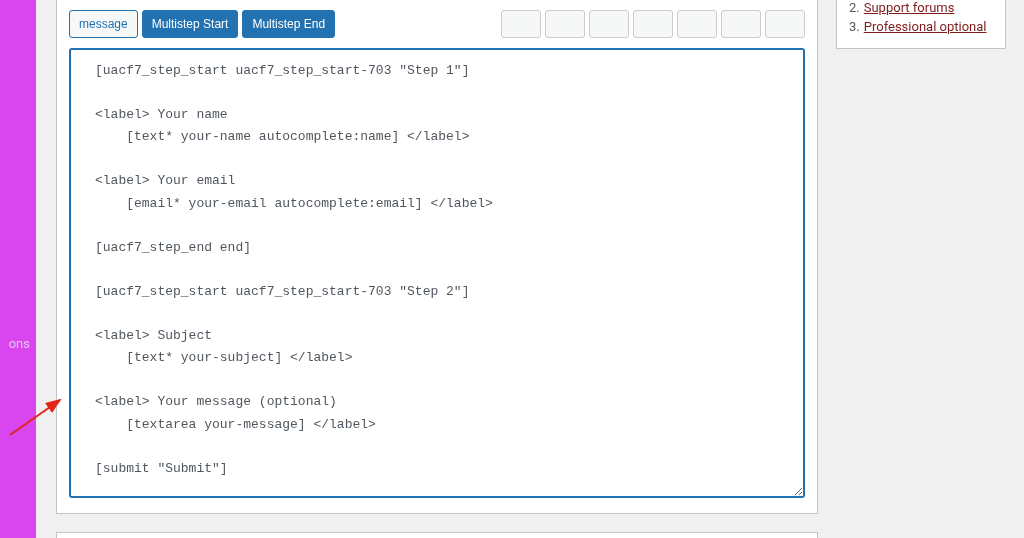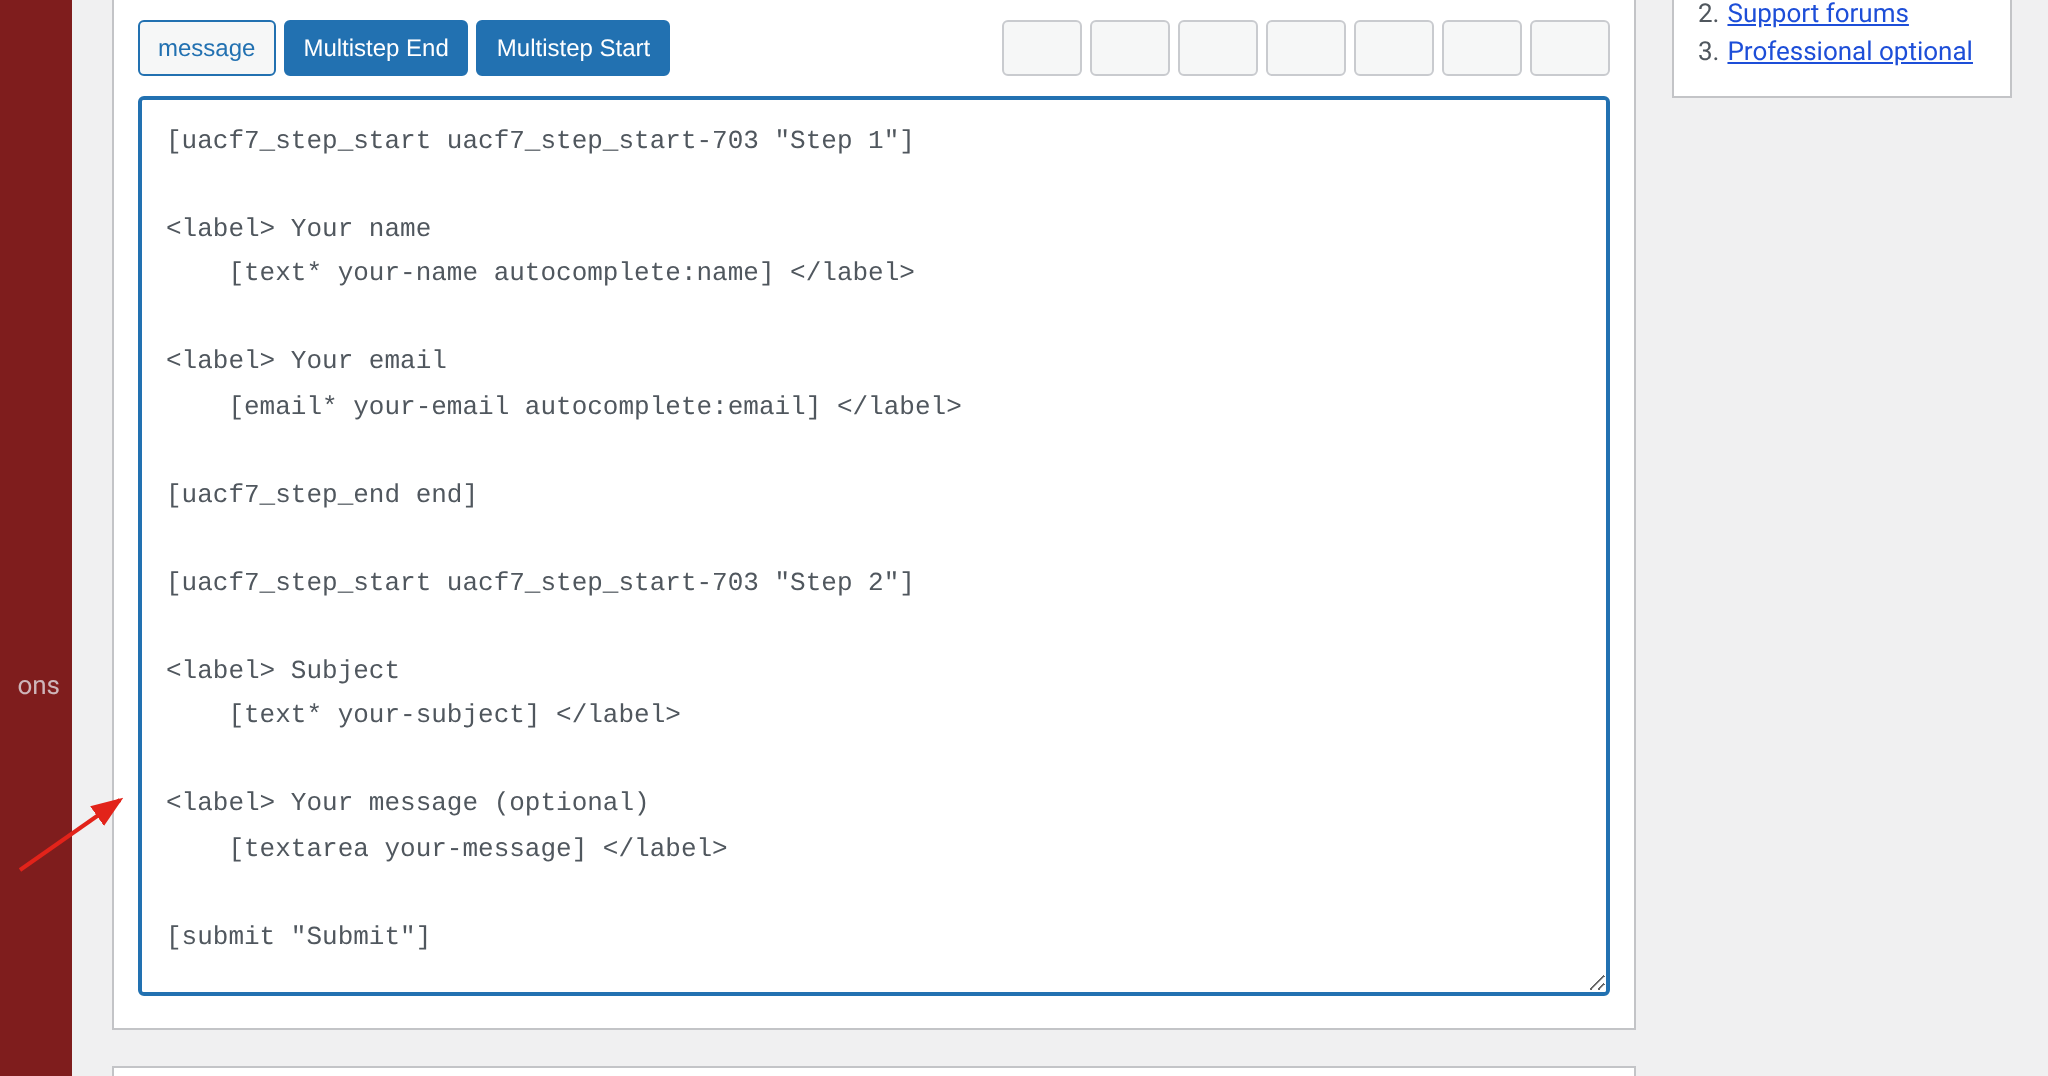--- a/index.html
+++ b/index.html
@@ -16,21 +16,21 @@
       width: 1024px;
       height: 538px;
       position: relative;
     }
     .admin-sidebar {
       position: absolute;
       left: 0;
       top: 0;
       bottom: 0;
       width: 36px;
-      background: #7f1d1d;
+      background: #d946ef;
     }
     .admin-sidebar .label-ons {
       position: absolute;
       top: 336px;
       left: 0;
       right: 0;
       color: rgba(240,246,252,0.7);
       font-size: 13px;
       text-align: right;
       padding-right: 6px;
@@ -84,21 +84,21 @@
       background: #f6f7f7;
       border: 1px solid #c9cbcf;
       width: 40px;
       cursor: default;
     }
     .form-textarea {
       width: 100%;
       height: 450px;
       border: 2px solid #2271b1;
       border-radius: 3px;
-      padding: 10px 12px;
+      padding: 10px 24px;
       font-family: Menlo, Consolas, Monaco, "Courier New", monospace;
       font-size: 13px;
       line-height: 1.7;
       color: #50575e;
       resize: vertical;
       outline: none;
       white-space: pre;
       overflow: auto;
     }
     .side-list {
@@ -107,21 +107,21 @@
     }
     .side-list li {
       display: flex;
       align-items: baseline;
       gap: 4px;
       color: #2c3338;
       font-size: 13px;
       margin-bottom: 4px;
     }
     .side-list a {
-      color: #1d4ed8;
+      color: #7f1d1d;
       text-decoration: underline;
     }
     .side-list .num {
       color: #50575e;
     }
     .arrow-annotation {
       position: absolute;
       pointer-events: none;
       left: 0;
       top: 390px;
@@ -137,22 +137,22 @@
 <div class="admin-sidebar">
   <div class="label-ons">ons</div>
 </div>
 
 <div class="main-content">
   <div class="editor-column">
     <div class="panel" style="border-top:none;">
       <div class="panel-body">
         <div class="tag-row">
           <button class="tag-btn">message</button>
+          <button class="tag-btn primary">Multistep Start</button>
           <button class="tag-btn primary">Multistep End</button>
-          <button class="tag-btn primary">Multistep Start</button>
           <span style="flex:1"></span>
           <button class="tag-btn placeholder"></button>
           <button class="tag-btn placeholder"></button>
           <button class="tag-btn placeholder"></button>
           <button class="tag-btn placeholder"></button>
           <button class="tag-btn placeholder"></button>
           <button class="tag-btn placeholder"></button>
           <button class="tag-btn placeholder"></button>
         </div>
         <textarea class="form-textarea" spellcheck="false" style="">[uacf7_step_start uacf7_step_start-703 "Step 1"]

